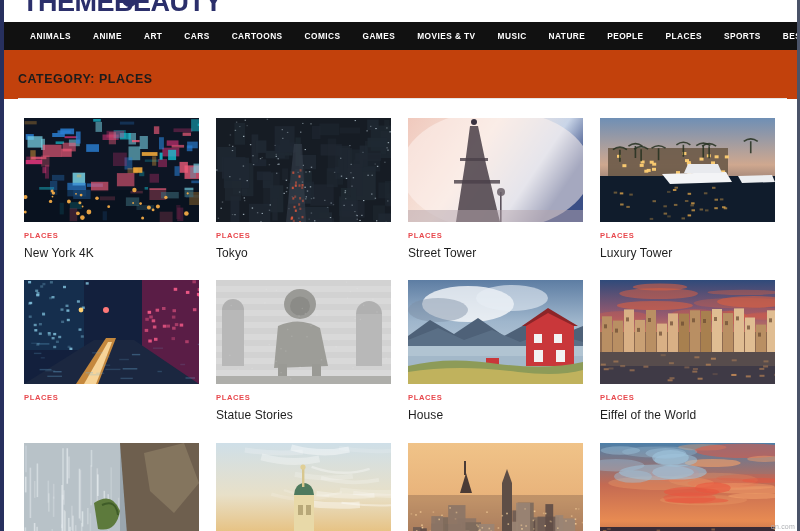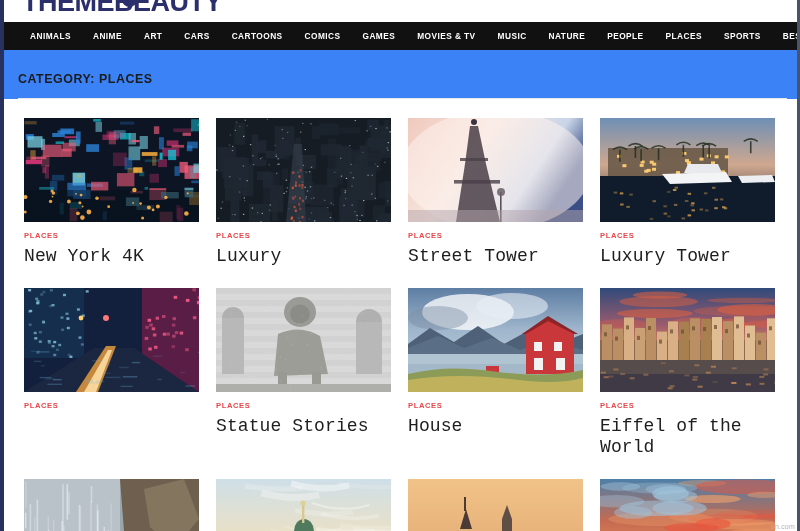--- a/index.html
+++ b/index.html
@@ -62,21 +62,21 @@
     text-transform: uppercase;
     margin-right: 22px;
     white-space: nowrap;
     cursor: pointer;
     line-height: 28px;
   }
 
   
   .page-head {
     position: absolute; left: 4px; top: 50px; width: 793px; height: 49px;
-    background: #3b82f6;
+    background: #c2410c;
   }
   .page-title {
     position: absolute; left: 14px; top: 22px;
     font-size: 12.4px; font-weight: bold;
     letter-spacing: 0.55px;
     color: #1c1c1c;
     text-transform: uppercase;
   }
   .head-rule {
     position: absolute; left: 14px; right: 10px; bottom: 0;
@@ -110,26 +110,25 @@
   .card .cat {
     margin-top: 9px;
     font-size: 7.6px; font-weight: bold;
     letter-spacing: 0.6px;
     color: #e8484d;
     text-transform: uppercase;
     cursor: pointer;
   }
   .card .title {
     margin-top: 6px;
-    font-size: 18px;
+    font-size: 12px;
     font-weight: normal;
     color: #1e1e1e;
     letter-spacing: 0.1px;
     line-height: 1.2;
-    font-family: Liberation Mono, monospace;
   }
   .watermark {
     position: absolute; right: 5px; bottom: 1px;
     font-size: 7px; color: #aeb0b4;
     letter-spacing: 0.2px;
     z-index: 35;
   }
 </style>
 </head>
 <body>
@@ -510,21 +509,21 @@
               <rect x="82.5" y="66.4" width="2" height="2.4" fill="#e8593c" opacity="0.59"></rect>
               <rect x="78.8" y="91.5" width="2" height="2.4" fill="#e8593c" opacity="0.82"></rect>
               <rect x="75.8" y="68.7" width="2" height="2.4" fill="#e8593c" opacity="0.80"></rect>
               <rect x="83.0" y="103.0" width="2" height="2.4" fill="#e8593c" opacity="0.63"></rect>
               <rect x="85.5" y="66.0" width="2" height="2.4" fill="#e8593c" opacity="0.67"></rect>
               <rect x="78.2" y="77.5" width="2" height="2.4" fill="#e8593c" opacity="0.42"></rect>
               <rect x="76.8" y="101.7" width="2" height="2.4" fill="#e8593c" opacity="0.45"></rect>
             </svg>
           </div>
           <div class="cat">PLACES</div>
-          <h2 class="title">Luxury</h2>
+          <h2 class="title">Tokyo</h2>
         </article>
         <article class="card">
           <div class="thumb">
             <svg viewBox="0 0 175 104" preserveAspectRatio="none">
               <defs>
                 <linearGradient id="eg" x1="0" y1="0" x2="1" y2="0.4">
                   <stop offset="0" stop-color="#f0c9bd"></stop>
                   <stop offset="0.45" stop-color="#f7e6dd"></stop>
                   <stop offset="0.8" stop-color="#c9d5e8"></stop>
                   <stop offset="1" stop-color="#3b4f86"></stop>

